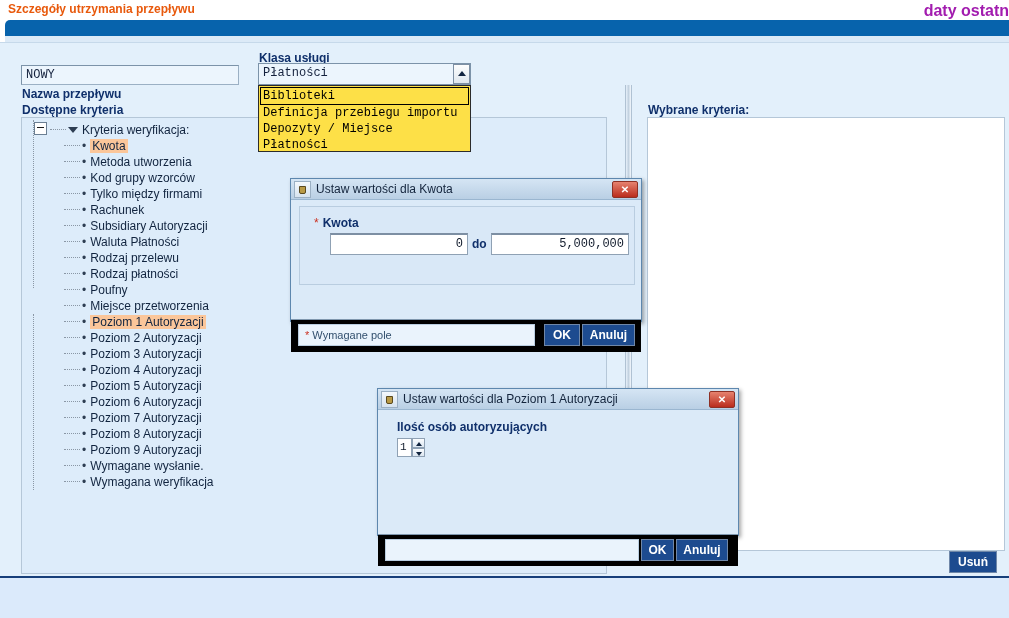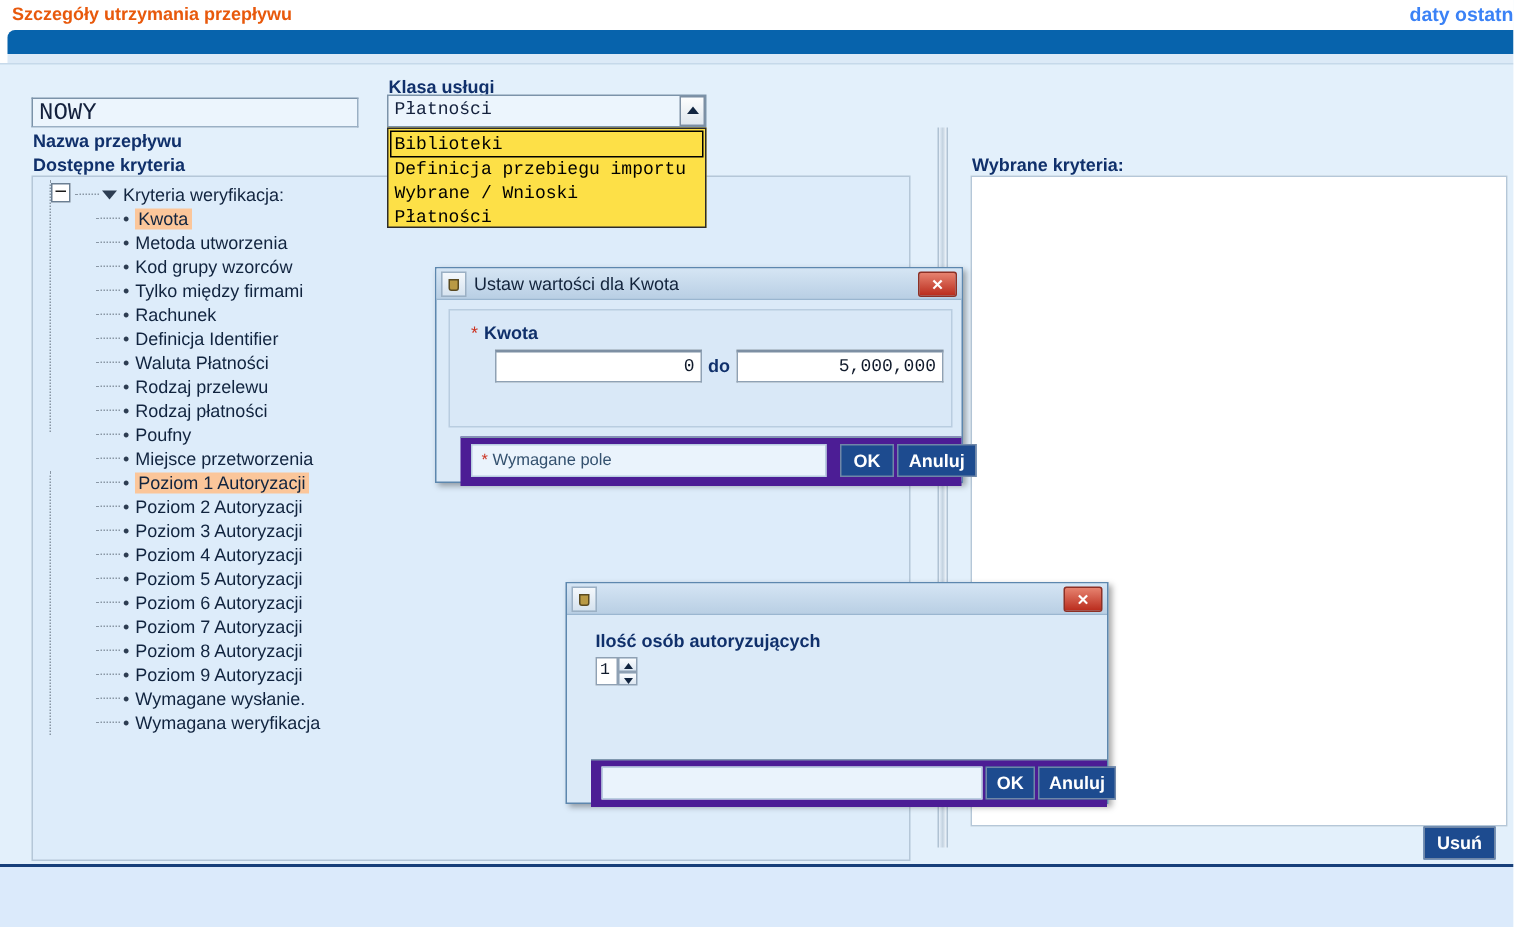--- a/index.html
+++ b/index.html
@@ -20,21 +20,21 @@
     position: absolute; left: 0; top: 0; width: 1009px; height: 20px;
     background: #ffffff;
   }
   .topbar-title {
     position: absolute; left: 8px; top: 2px;
     font-size: 12px; font-weight: bold; color: #e8590c;
     white-space: nowrap;
   }
   .topbar-right {
     position: absolute; right: 0px; top: 2px;
-    font-size: 13px; font-weight: bold; color: #3b82f6;
+    font-size: 16px; font-weight: bold; color: #a21caf;
     white-space: nowrap;
   }
   .bluebar {
     position: absolute; left: 5px; top: 20px; width: 1004px; height: 16px;
     background: #0763ac;
     border-top-left-radius: 5px;
   }
   .bluebar-under {
     position: absolute; left: 5px; top: 36px; width: 1004px; height: 6px;
     background: #dceaf7;
@@ -56,21 +56,21 @@
 
   
   .txtbox {
     position: absolute;
     background: #ecf5fd;
     border: 1px solid #9bb0c4;
     border-top-color: #7c93a9;
     border-left-color: #7c93a9;
     box-sizing: border-box;
     font-family: "Liberation Mono", monospace;
-    font-size: 16px;
+    font-size: 12px;
     color: #14213d;
     padding: 2px 4px;
     line-height: 14px;
     white-space: nowrap;
     overflow: hidden;
   }
 
   
   .combo-wrap {
     position: absolute;
@@ -299,23 +299,24 @@
     font-family: "Liberation Mono", monospace;
     font-size: 12px;
     color: #101a2b;
     text-align: right;
     padding: 2px 4px;
     line-height: 14px;
     white-space: nowrap;
     overflow: hidden;
   }
   .dlg-footer {
-    position: absolute; left: 16px; right: 0;
+    position: absolute; left: 0; right: 0;
     border-top: 1px solid #7f97ae;
-    background: #4c1d95;
+    background: #000000;
+    margin-top: 28px;
   }
   .footnote {
     position: absolute;
     font-size: 11px; color: #33506e;
     white-space: nowrap;
   }
   .footnote .star { color: #cc3322; }
   .footbox {
     position: absolute;
     background: #eaf3fc;
@@ -385,34 +386,34 @@
     <div class="txtbox" style="left:21px; top:22px; width:218px; height:20px;">NOWY</div>
 
     <div class="lbl" style="left:259px; top:8px;">Klasa usługi</div>
     <div class="combo-wrap" style="left:258px; top:20px; width:213px; height:22px;">
       <div class="combo-value">Płatności</div>
       <div class="combo-arrow"></div>
     </div>
     <div class="combo-list" style="left:258px; top:42px; width:213px; height:67px;">
       <div class="combo-opt sel">Biblioteki</div>
       <div class="combo-opt">Definicja przebiegu importu</div>
-      <div class="combo-opt">Wybrane / Wnioski</div>
+      <div class="combo-opt">Depozyty / Miejsce</div>
       <div class="combo-opt">Płatności</div>
     </div>
 
     <div class="lbl" style="left:22px; top:60px;">Dostępne kryteria</div>
     <div class="panel-box" style="left:21px; top:74px; width:586px; height:457px;">
       <div class="tree" id="tree-root">
           <div class="tnode group"><span class="t-expander"></span><span class="t-dots"></span><span class="t-caret"></span><span class="t-label">Kryteria weryfikacja:</span></div>
           <div class="tnode leaf"><span class="t-dots"></span><span class="t-bullet">•</span><span class="t-label hl">Kwota</span></div>
           <div class="tnode leaf"><span class="t-dots"></span><span class="t-bullet">•</span><span class="t-label">Metoda utworzenia</span></div>
           <div class="tnode leaf"><span class="t-dots"></span><span class="t-bullet">•</span><span class="t-label">Kod grupy wzorców</span></div>
           <div class="tnode leaf"><span class="t-dots"></span><span class="t-bullet">•</span><span class="t-label">Tylko między firmami</span></div>
           <div class="tnode leaf"><span class="t-dots"></span><span class="t-bullet">•</span><span class="t-label">Rachunek</span></div>
-          <div class="tnode leaf"><span class="t-dots"></span><span class="t-bullet">•</span><span class="t-label">Definicja Identifier</span></div>
+          <div class="tnode leaf"><span class="t-dots"></span><span class="t-bullet">•</span><span class="t-label">Subsidiary Autoryzacji</span></div>
           <div class="tnode leaf"><span class="t-dots"></span><span class="t-bullet">•</span><span class="t-label">Waluta Płatności</span></div>
           <div class="tnode leaf"><span class="t-dots"></span><span class="t-bullet">•</span><span class="t-label">Rodzaj przelewu</span></div>
           <div class="tnode leaf"><span class="t-dots"></span><span class="t-bullet">•</span><span class="t-label">Rodzaj płatności</span></div>
           <div class="tnode leaf"><span class="t-dots"></span><span class="t-bullet">•</span><span class="t-label">Poufny</span></div>
           <div class="tnode leaf"><span class="t-dots"></span><span class="t-bullet">•</span><span class="t-label">Miejsce przetworzenia</span></div>
           <div class="tnode leaf"><span class="t-dots"></span><span class="t-bullet">•</span><span class="t-label hl">Poziom 1 Autoryzacji</span></div>
           <div class="tnode leaf"><span class="t-dots"></span><span class="t-bullet">•</span><span class="t-label">Poziom 2 Autoryzacji</span></div>
           <div class="tnode leaf"><span class="t-dots"></span><span class="t-bullet">•</span><span class="t-label">Poziom 3 Autoryzacji</span></div>
           <div class="tnode leaf"><span class="t-dots"></span><span class="t-bullet">•</span><span class="t-label">Poziom 4 Autoryzacji</span></div>
           <div class="tnode leaf"><span class="t-dots"></span><span class="t-bullet">•</span><span class="t-label">Poziom 5 Autoryzacji</span></div>
@@ -456,20 +457,21 @@
         </div>
       </div>
       <div class="btn" style="left:253px; top:4px; width:36px; height:22px;">OK</div>
       <div class="btn" style="left:291px; top:4px; width:53px; height:22px;">Anuluj</div>
     </div>
   </div>
 
   <div class="dialog" style="left:377px; top:388px; width:362px; height:148px;">
     <div class="dlg-title">
       <div class="dlg-java"></div>
+      <div class="dlg-title-text">Ustaw wartości dla Poziom 1 Autoryzacji</div>
       <div class="dlg-close">✕</div>
     </div>
     <div class="dlg-inner" style="left:7px; top:27px; width:347px; height:85px; background:#dbeaf8; border:none;">
       <div class="dlg-field-label" style="position:absolute; left:12px; top:4px;">Ilość osób autoryzujących</div>
       <div class="spinner" style="left:12px; top:22px;">
         <div class="spin-val">1</div>
         <div class="spin-btns">
           <div class="spin-up"></div>
           <div class="spin-dn"></div>
         </div>

